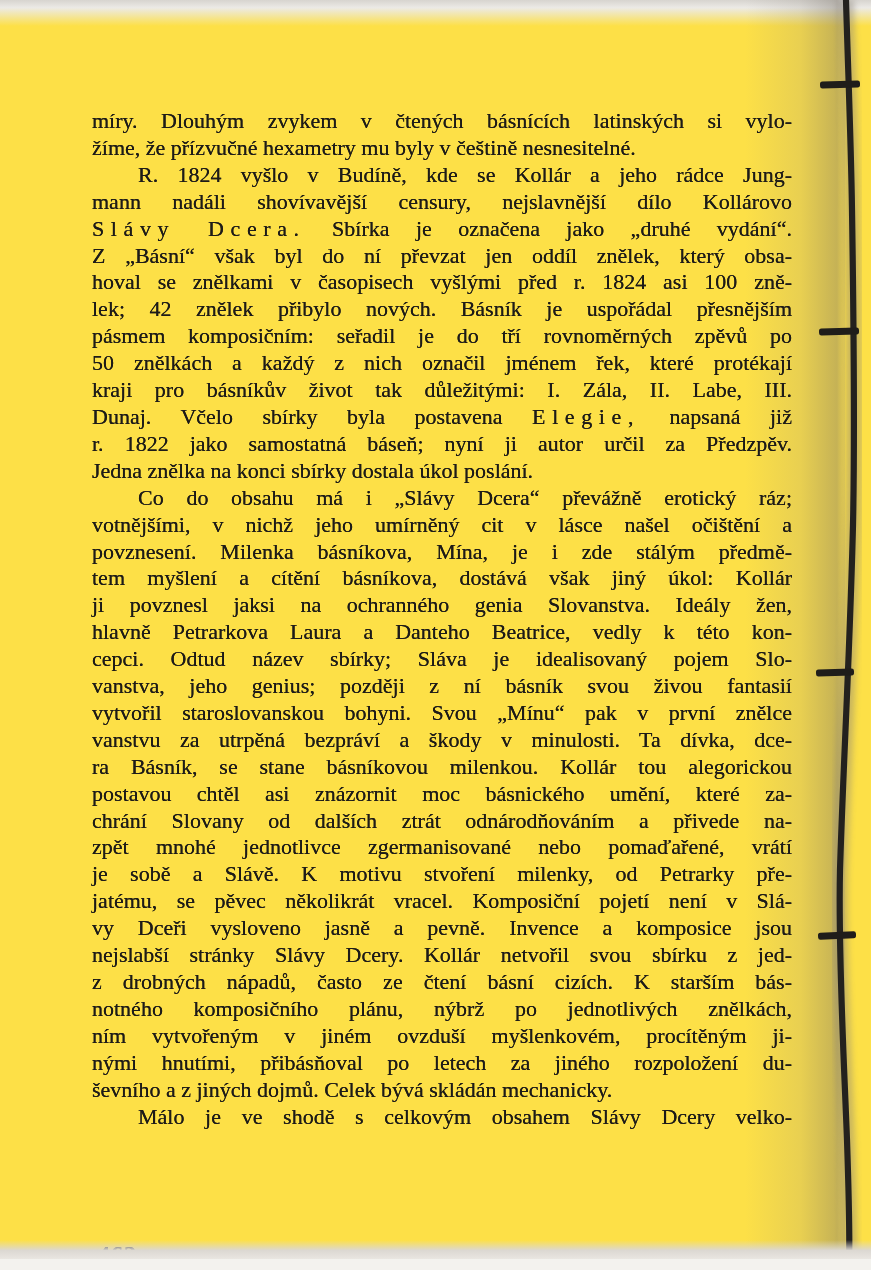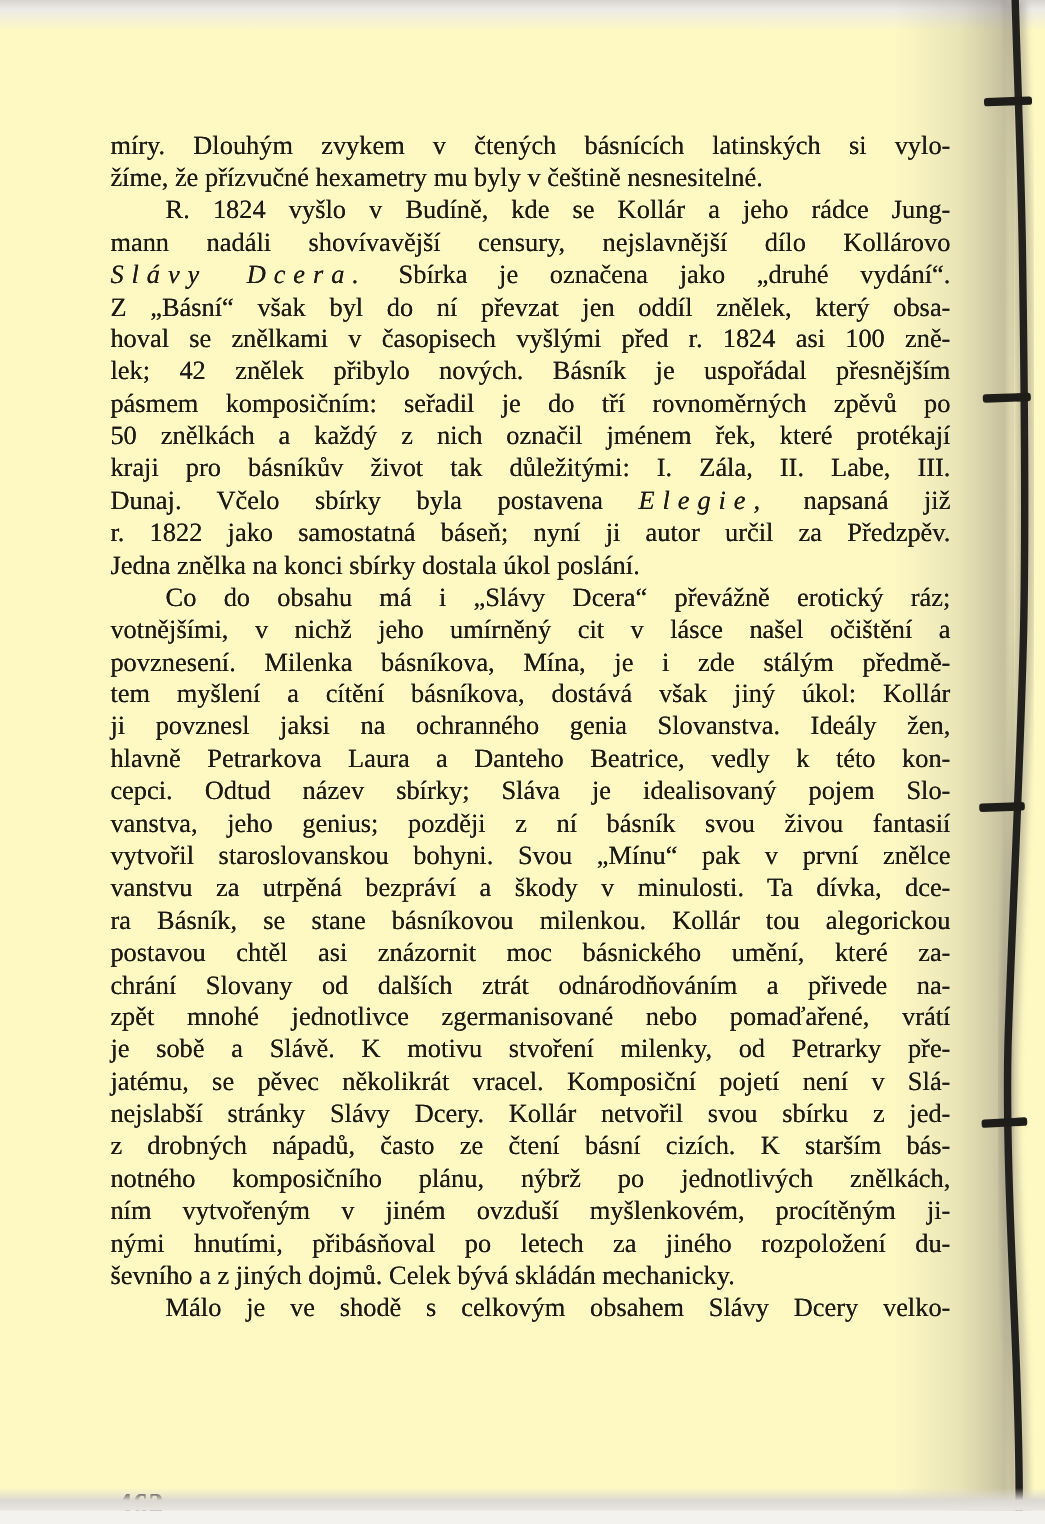--- a/index.html
+++ b/index.html
@@ -4,21 +4,21 @@
 <style>
   html, body {
     margin: 0; padding: 0;
     width: 871px; height: 1270px;
     overflow: hidden;
     background: #ffffff;
   }
   #page {
     position: relative;
     width: 871px; height: 1270px;
-    background: #fef9c3;
+    background: #fde047;
     font-family: "Liberation Serif", "DejaVu Serif", serif;
     color: #1d1b18;
   }
   
   #top-strip {
     position: absolute; left: 0; top: 0; width: 871px; height: 26px;
     background: linear-gradient(to bottom, #d7d4cf 0%, #eceae6 30%, rgba(252,251,248,0) 100%);
   }
   
   #bottom-band {
@@ -44,21 +44,21 @@
     font-size: 22px;
     line-height: 26.9px;
     text-align: justify;
     text-align-last: justify;
     text-justify: inter-word;
     white-space: nowrap;
     text-shadow: 0 0 0.5px currentColor;
   }
   .pe { text-align-last: left; }       
   .in { text-indent: 46px; }           
-  .sp { letter-spacing: 0.30em; font-style: italic; }      
+  .sp { letter-spacing: 0.30em; }      
 
   #page-number {
     position: absolute; left: 98px; top: 1241px;
     font-size: 24px; font-weight: 700; letter-spacing: 1px;
     text-shadow: 0 0 0.5px currentColor;
   }
 </style>
 </head>
 <body>
 
@@ -91,20 +91,21 @@
     <div class="ln">cepci. Odtud název sbírky; Sláva je idealisovaný pojem Slo-</div>
     <div class="ln">vanstva, jeho genius; později z ní básník svou živou fantasií</div>
     <div class="ln">vytvořil staroslovanskou bohyni. Svou „Mínu“ pak v první znělce</div>
     <div class="ln">vanstvu za utrpěná bezpráví a škody v minulosti. Ta dívka, dce-</div>
     <div class="ln">ra Básník, se stane básníkovou milenkou. Kollár tou alegorickou</div>
     <div class="ln">postavou chtěl asi znázornit moc básnického umění, které za-</div>
     <div class="ln">chrání Slovany od dalších ztrát odnárodňováním a přivede na-</div>
     <div class="ln">zpět mnohé jednotlivce zgermanisované nebo pomaďařené, vrátí</div>
     <div class="ln">je sobě a Slávě. K motivu stvoření milenky, od Petrarky pře-</div>
     <div class="ln">jatému, se pěvec několikrát vracel. Komposiční pojetí není v Slá-</div>
+    <div class="ln">vy Dceři vysloveno jasně a pevně. Invence a komposice jsou</div>
     <div class="ln">nejslabší stránky Slávy Dcery. Kollár netvořil svou sbírku z jed-</div>
     <div class="ln">z drobných nápadů, často ze čtení básní cizích. K starším bás-</div>
     <div class="ln">notného komposičního plánu, nýbrž po jednotlivých znělkách,</div>
     <div class="ln">ním vytvořeným v jiném ovzduší myšlenkovém, procítěným ji-</div>
     <div class="ln">nými hnutími, přibásňoval po letech za jiného rozpoložení du-</div>
     <div class="ln pe">ševního a z jiných dojmů. Celek bývá skládán mechanicky.</div>
     <div class="ln in">Málo je ve shodě s celkovým obsahem Slávy Dcery velko-</div>
   </div>
 
   <div id="page-number">462</div>

